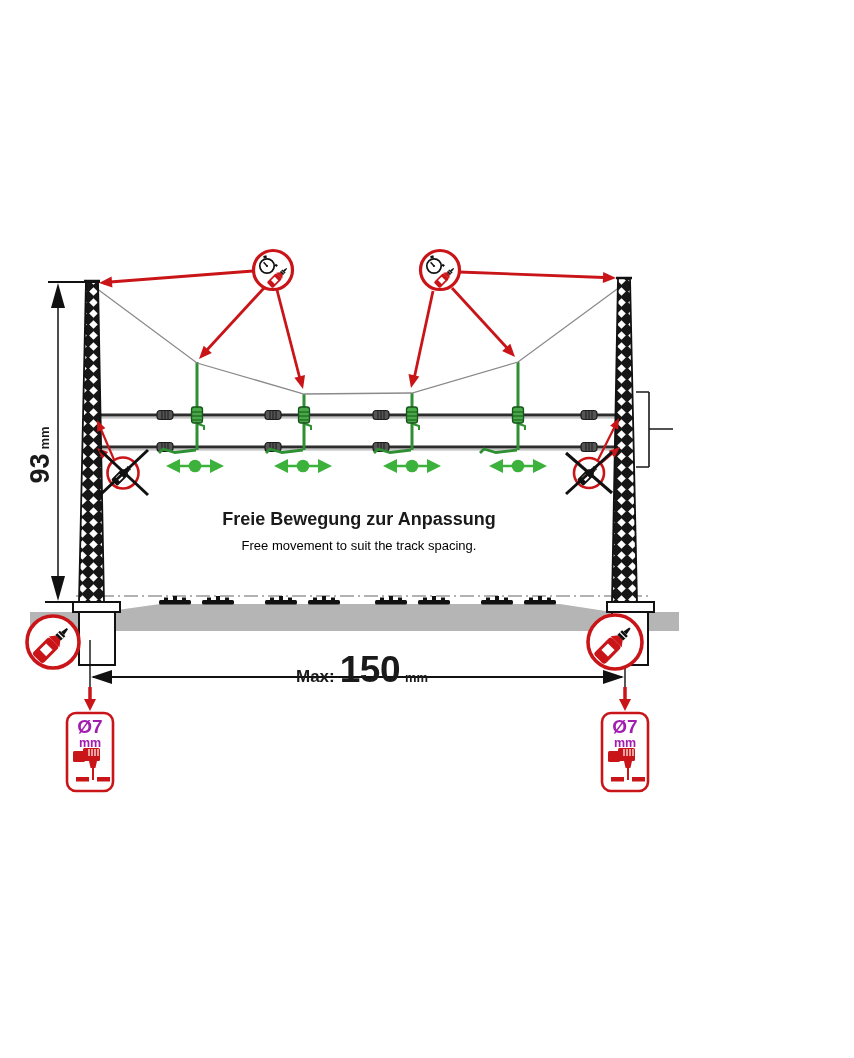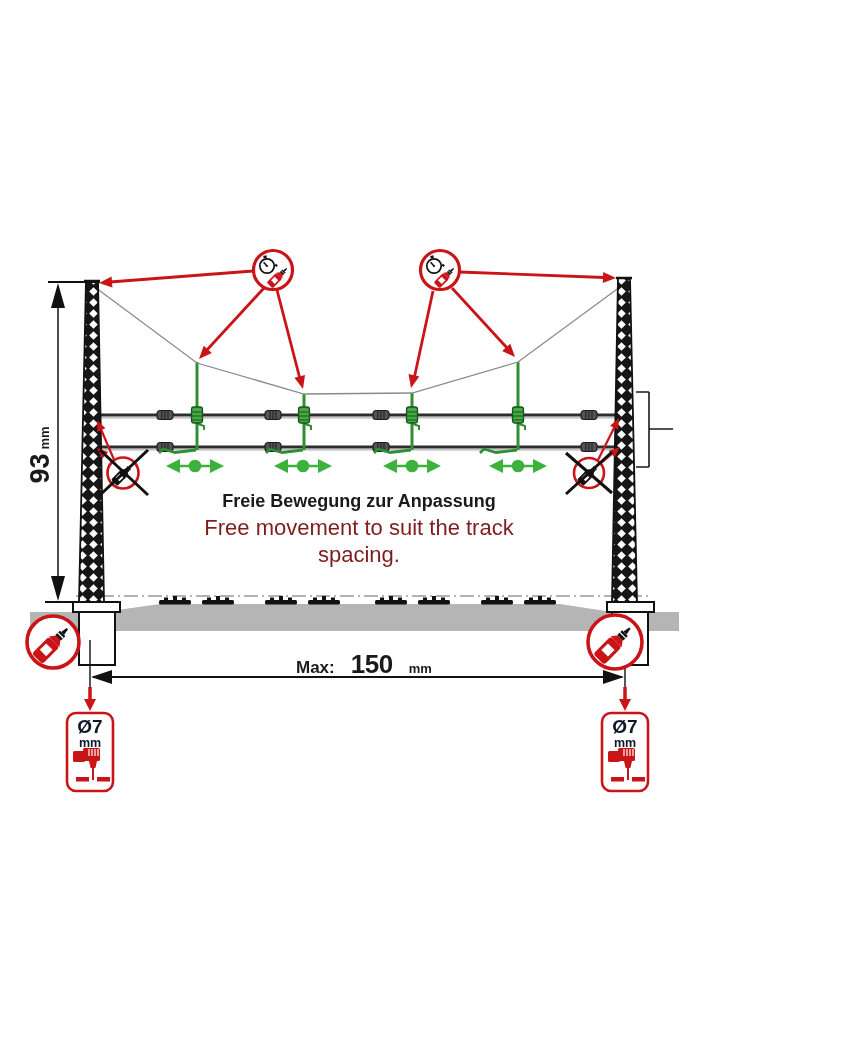--- a/index.html
+++ b/index.html
@@ -2,44 +2,44 @@
 <html><head>
 <meta charset="utf-8">
 <style>
   html,body{margin:0;padding:0;background:#fff;}
   .canvas{position:relative;width:854px;height:1058px;background:#fff;
           font-family:"Liberation Sans",sans-serif;color:#1a1a1a;overflow:hidden;}
   .canvas svg{position:absolute;left:0;top:0;}
   .txt{position:absolute;pointer-events:none;}
   
   .note{left:170px;top:489px;width:378px;text-align:center;}
-  .note .b{font-weight:bold;font-size:18px;line-height:25px;}
-  .note .r{font-size:22px;line-height:27px;color:#7f1d1d;}
+  .note .b{font-weight:bold;font-size:18px;line-height:25px;margin-top:18px;}
+  .note .r{font-size:13px;line-height:27px;color:#000000;}
   
   .suit{left:656px;top:382px;width:168px;text-align:center;}
   .suit .de{font-weight:bold;font-size:19px;line-height:22px;}
   .suit .en{font-size:19px;line-height:22px;}
   .brand{margin-top:11px;line-height:30px;letter-spacing:-1px;
          font-size:28px;white-space:nowrap;}
   .brand .light{font-weight:400;}
   .brand .heavy{font-weight:900;}
   .brand-suffix{font-style:italic;font-weight:bold;font-size:22px;
                 text-align:right;padding-right:4px;line-height:22px;margin-top:-2px;}
   
-  .maxdim{left:296px;top:649px;display:flex;align-items:baseline;gap:16px;white-space:nowrap;}
+  .maxdim{left:296px;top:649px;display:flex;align-items:baseline;gap:5px;white-space:nowrap;}
   .maxdim .p{font-weight:bold;font-size:17px;}
-  .maxdim .v{font-weight:bold;font-size:26px;letter-spacing:-.5px;}
+  .maxdim .v{font-weight:bold;font-size:37px;letter-spacing:-.5px;}
   .maxdim .u{font-weight:bold;font-size:13px;}
   
   .dim93{left:2px;top:440px;width:76px;height:30px;transform:rotate(-90deg);
          transform-origin:center;display:flex;align-items:baseline;justify-content:center;gap:4px;white-space:nowrap;}
   .dim93 .v{font-weight:bold;font-size:27px;}
   .dim93 .u{font-weight:bold;font-size:13px;}
   
-  .drill-label{width:46px;text-align:center;color:#0f172a;line-height:1;}
+  .drill-label{width:46px;text-align:center;color:#a21caf;line-height:1;}
   .drill-label .d{font-weight:bold;font-size:19px;display:block;}
   .drill-label .u{font-weight:bold;font-size:12.5px;display:block;margin-top:1px;}
   .dl-left{left:67px;top:717px;}
   .dl-right{left:602px;top:717px;}
 </style>
 </head>
 <body>
 
 <div class="canvas">
 

